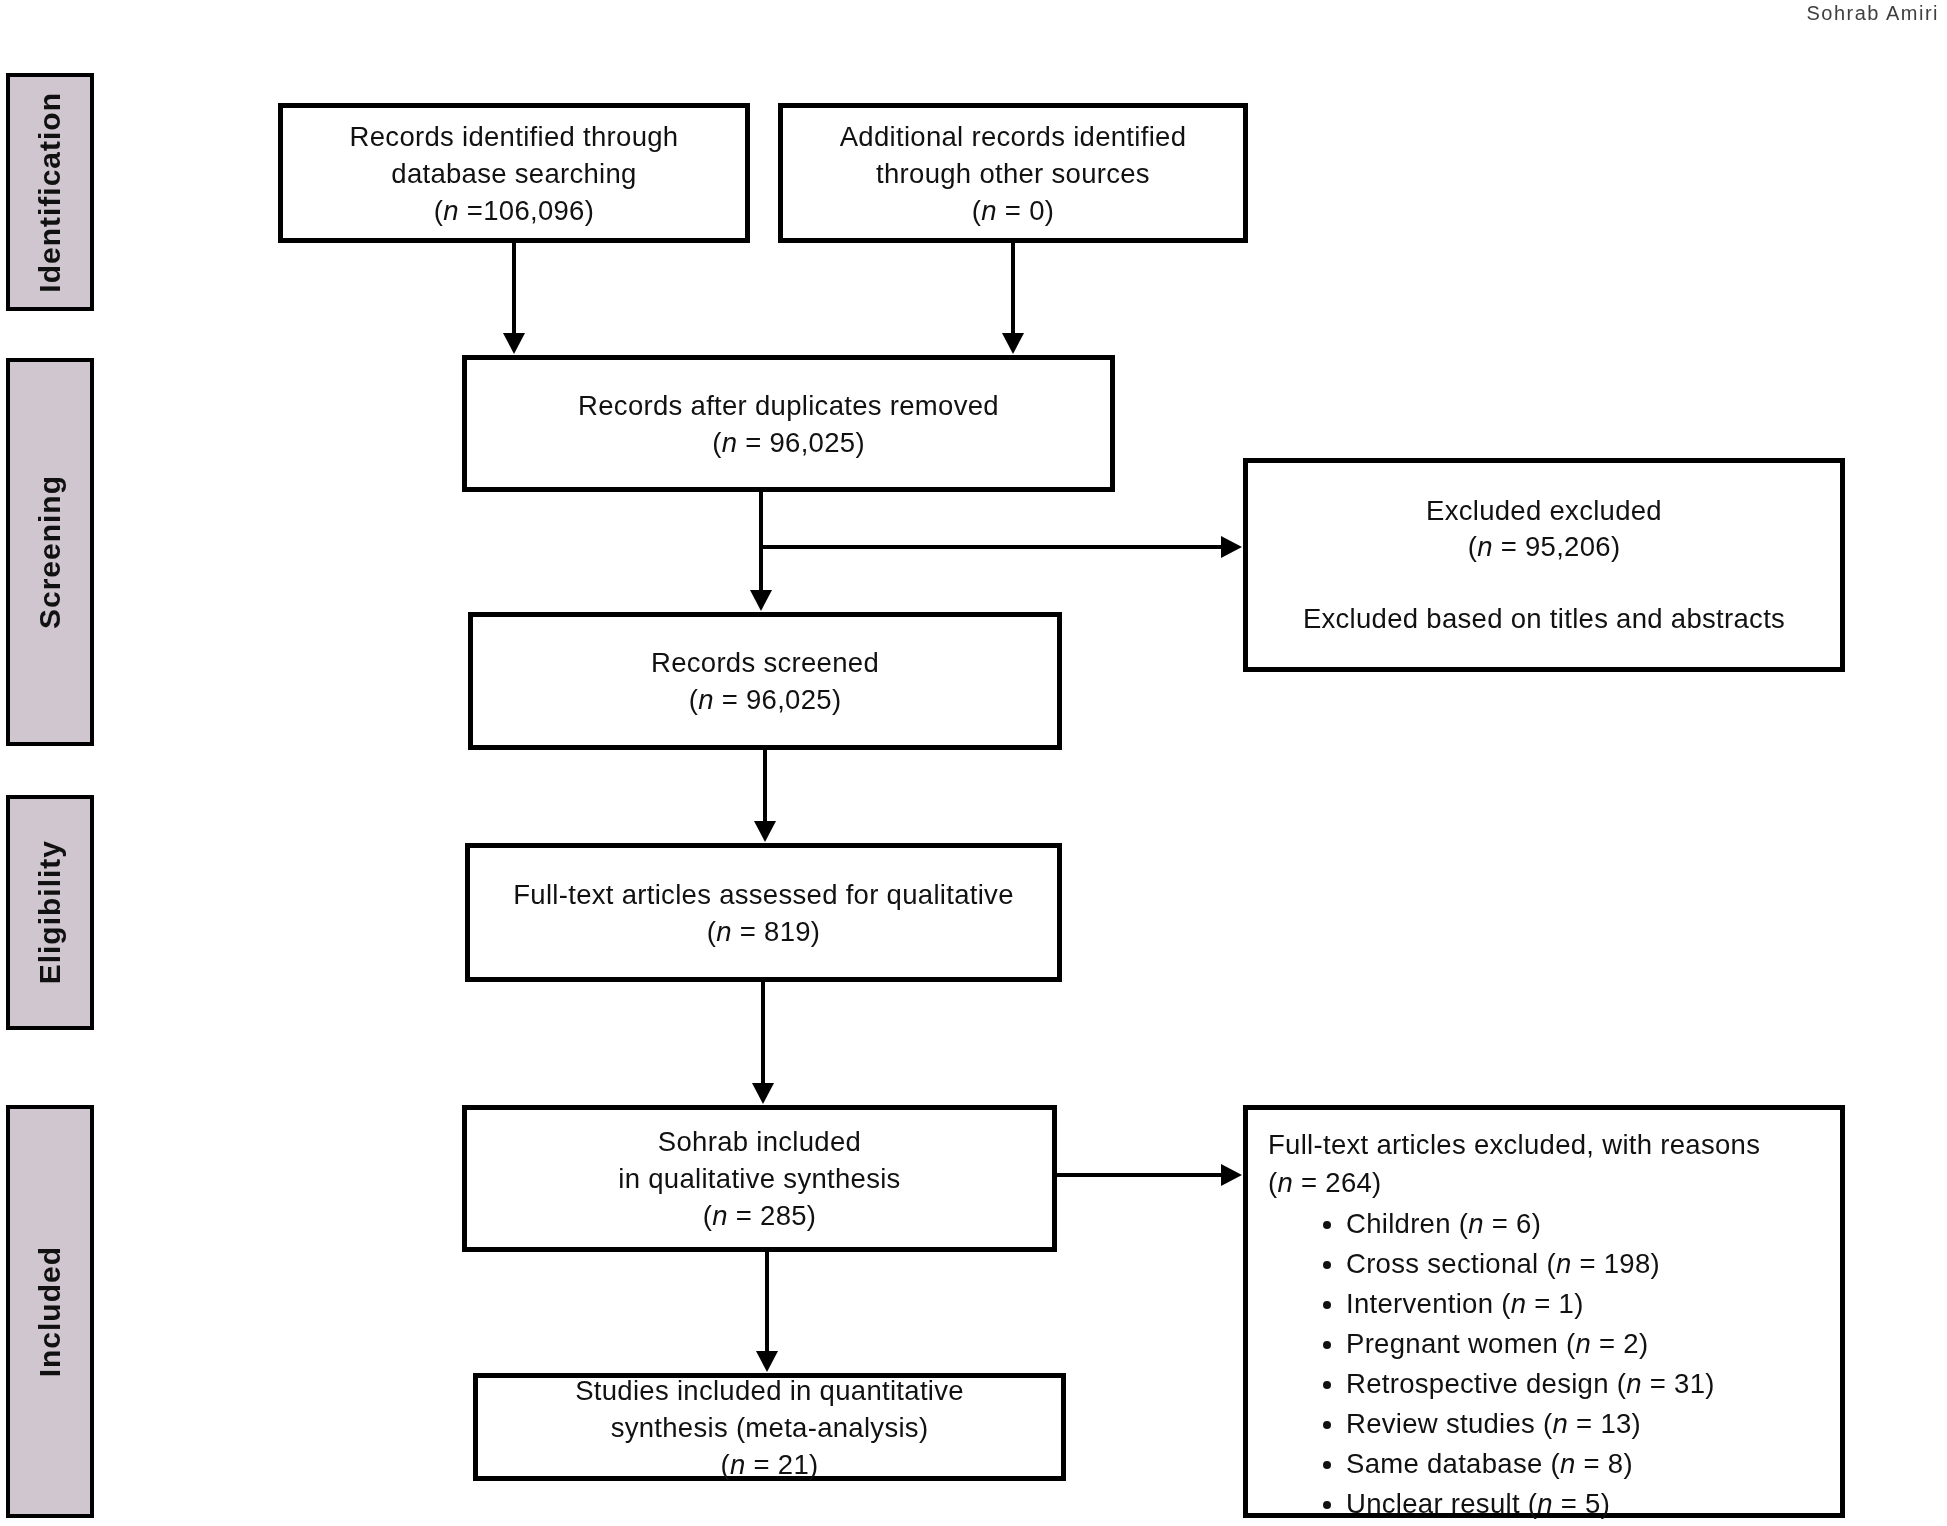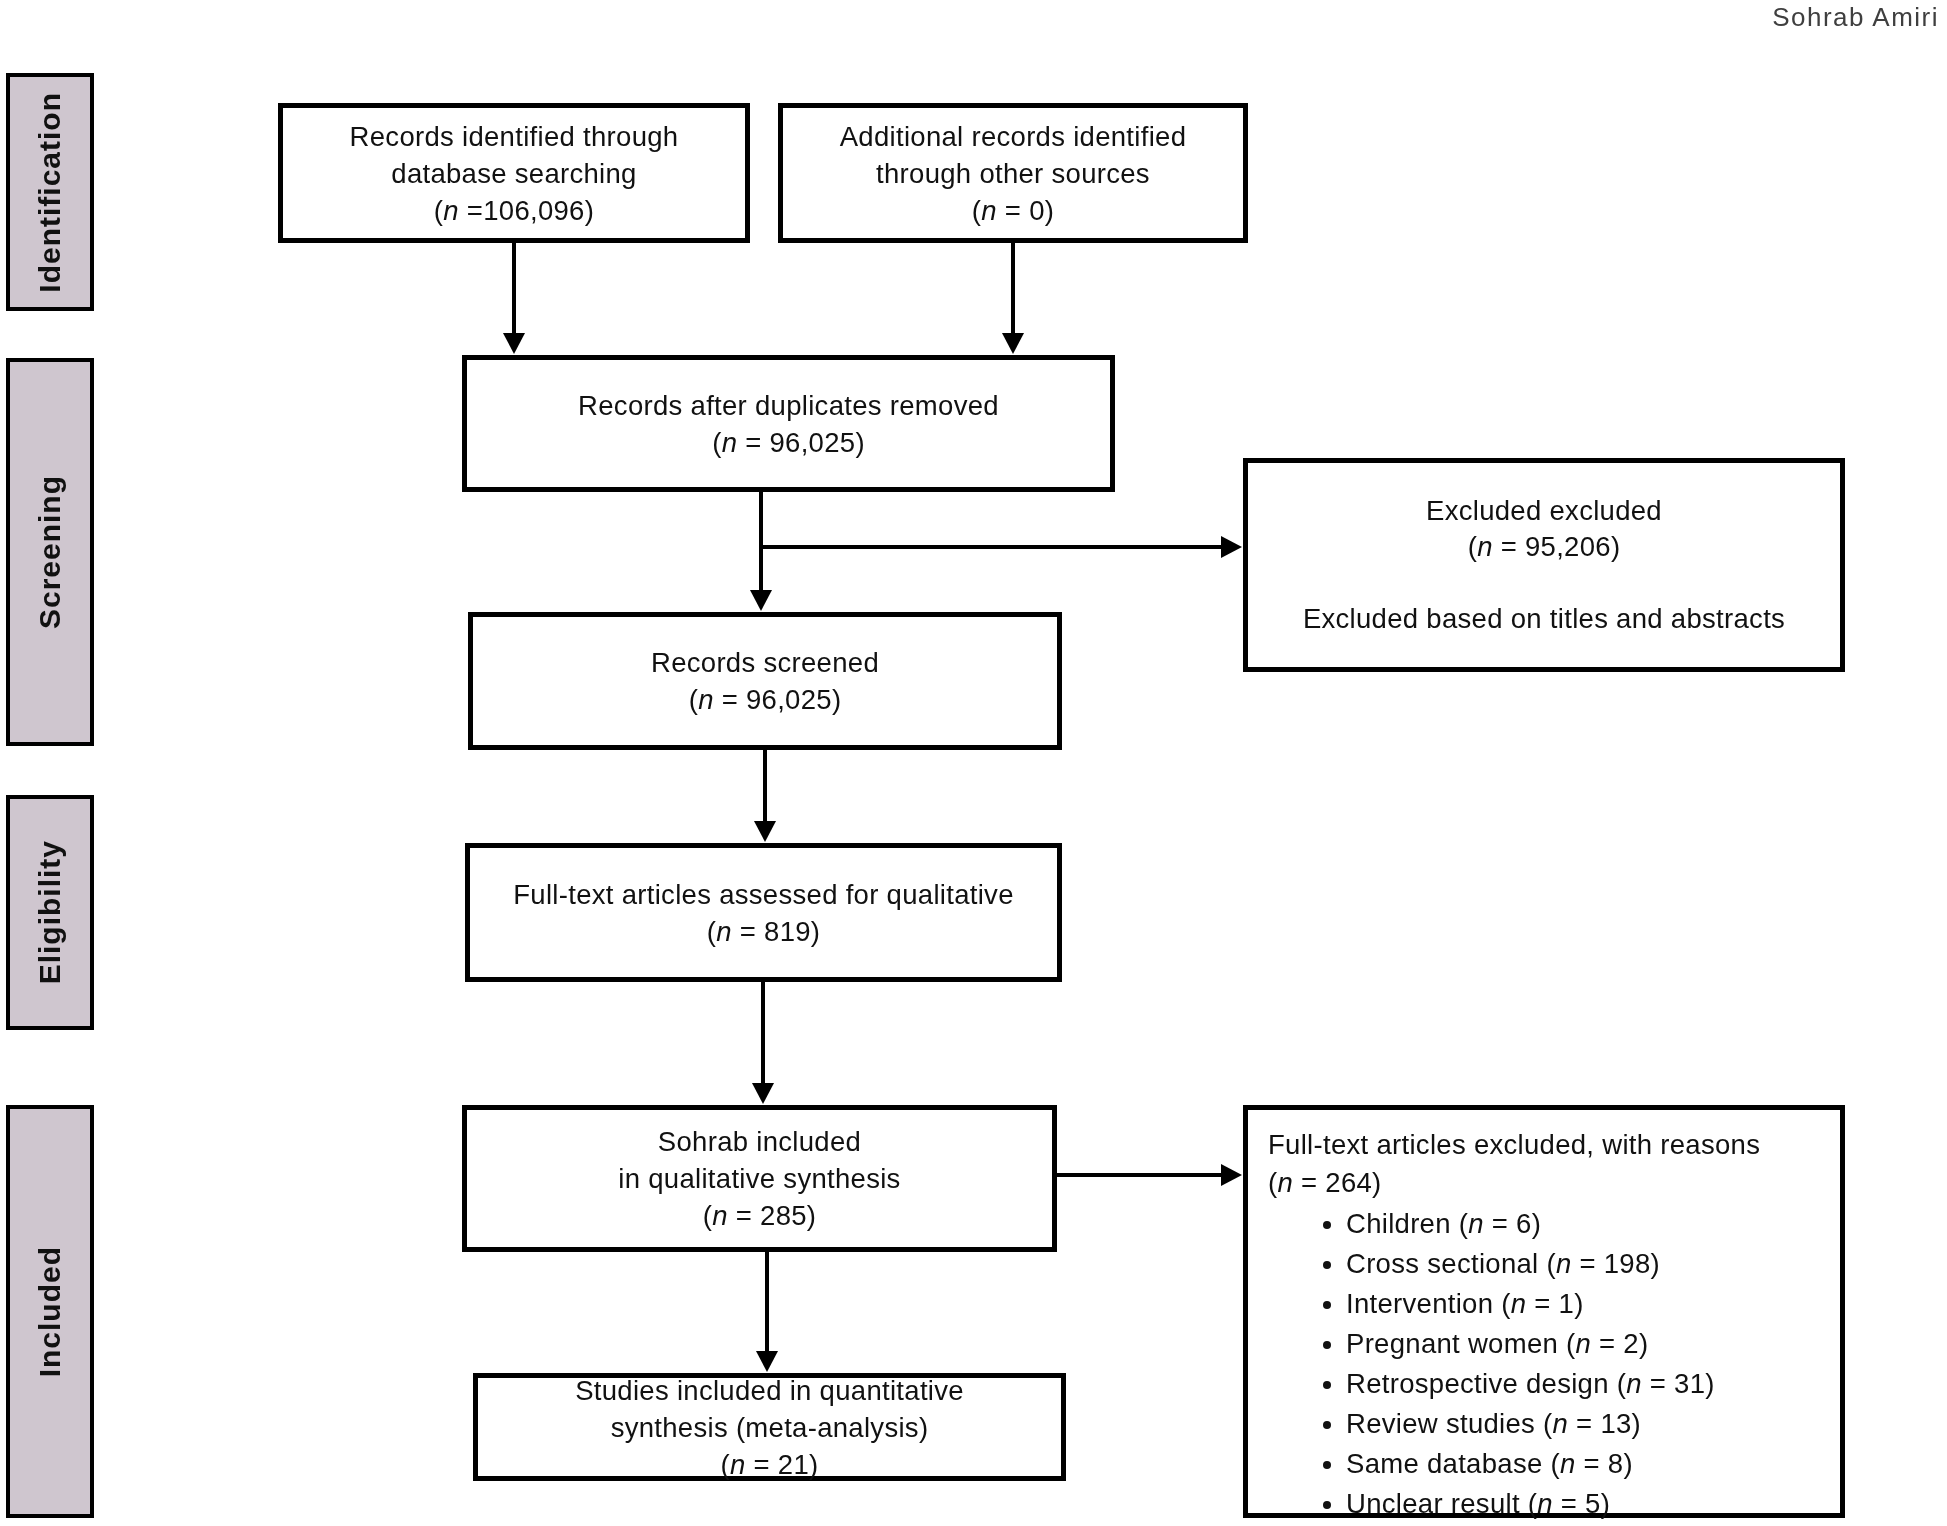--- a/index.html
+++ b/index.html
@@ -9,21 +9,21 @@
     height: 1526px;
     background: #ffffff;
     font-family: "Liberation Sans", sans-serif;
     color: #111111;
     overflow: hidden;
   }
   .author {
     position: absolute;
     top: 2px;
     right: 8px;
-    font-size: 26px;
+    font-size: 20px;
     letter-spacing: 1.5px;
     color: #3f3f3f;
   }
   
   .stage {
     position: absolute;
     left: 6px;
     width: 88px;
     border: 4px solid #000;
     box-sizing: border-box;

